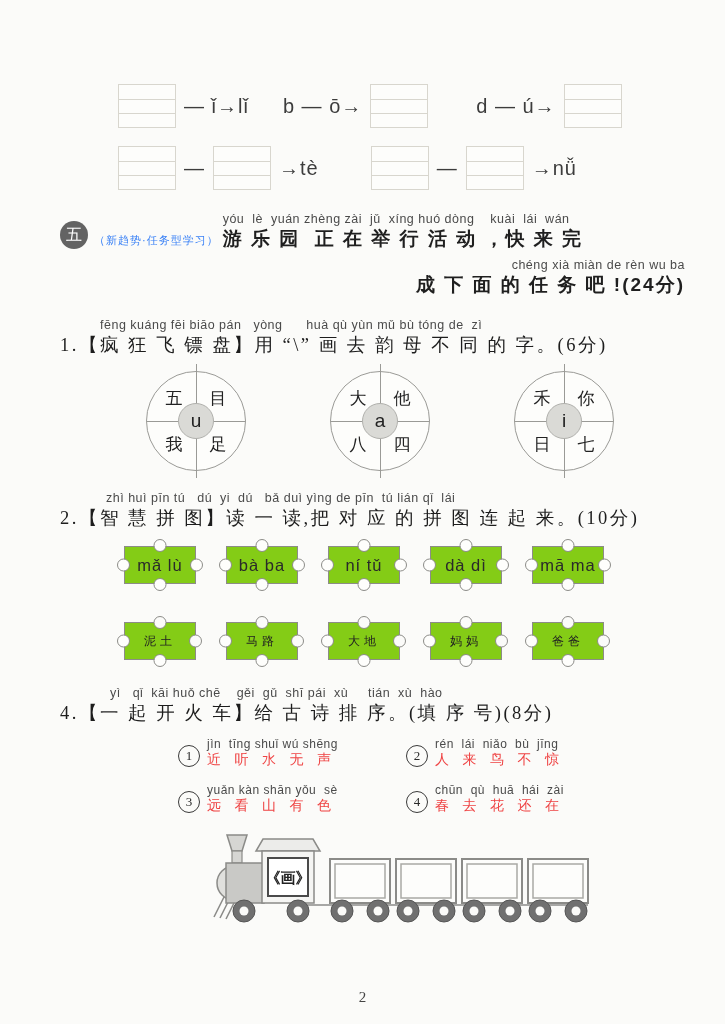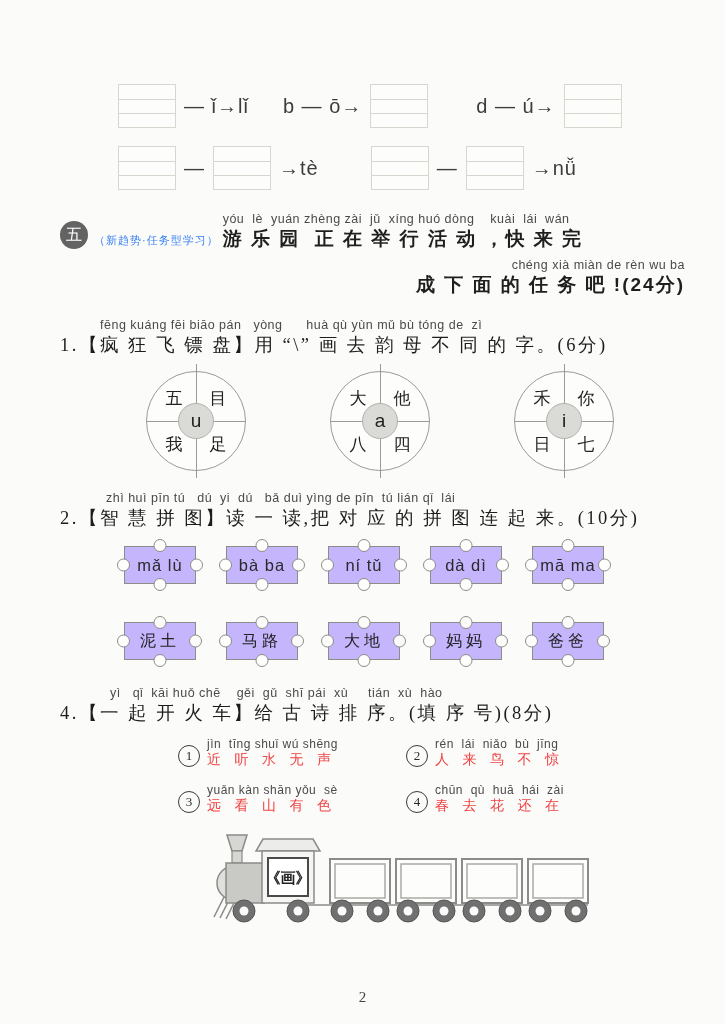--- a/index.html
+++ b/index.html
@@ -79,37 +79,37 @@
   }
   .q-tl { left:28%; top:27%; } .q-tr { left:72%; top:27%; }
   .q-bl { left:28%; top:73%; } .q-br { left:72%; top:73%; }
 
   
   .puzzle-row { display:flex; margin-left:64px; gap:30px; }
   .puzzle-row.top { margin-top:16px; }
   .puzzle-row.bottom { margin-top:38px; }
   .puzzle {
     position:relative; width:72px; height:38px; flex:none;
-    border:1px solid #8c8c88; background:#c4b5fd;
+    border:1px solid #8c8c88; background:#84cc16;
     display:flex; align-items:center; justify-content:center;
   }
   .knob {
     position:absolute; width:13px; height:13px; border-radius:50%;
     border:1px solid #8c8c88; background:#fefefc;
   }
   .k-top    { top:-8px;  left:50%; transform:translateX(-50%); }
   .k-bottom { bottom:-8px; left:50%; transform:translateX(-50%); }
   .k-left   { left:-8px; top:50%; transform:translateY(-50%); }
   .k-right  { right:-8px; top:50%; transform:translateY(-50%); }
   .k-in-top    { top:-7px; left:50%; transform:translateX(-50%); background:#fbfbf9; }
   .k-in-right  { right:-7px; top:50%; transform:translateY(-50%); background:#fbfbf9; }
   .puzzle .ptext { font-size:16.5px; color:#2a2a2a; letter-spacing:1px; }
   .puzzle .htext {
     font-family:"Liberation Serif","DejaVu Serif",serif;
-    font-size:16px; color:#222; letter-spacing:4px;
+    font-size:12px; color:#222; letter-spacing:4px;
   }
 
   
   .poems {
     margin-left:118px; margin-top:12px;
     display:grid; grid-template-columns:228px auto; row-gap:14px;
   }
   .poem { display:flex; align-items:flex-end; gap:7px; }
   .pnum {
     width:22px; height:22px; border:1.5px solid #3a3a3a; border-radius:50%;

